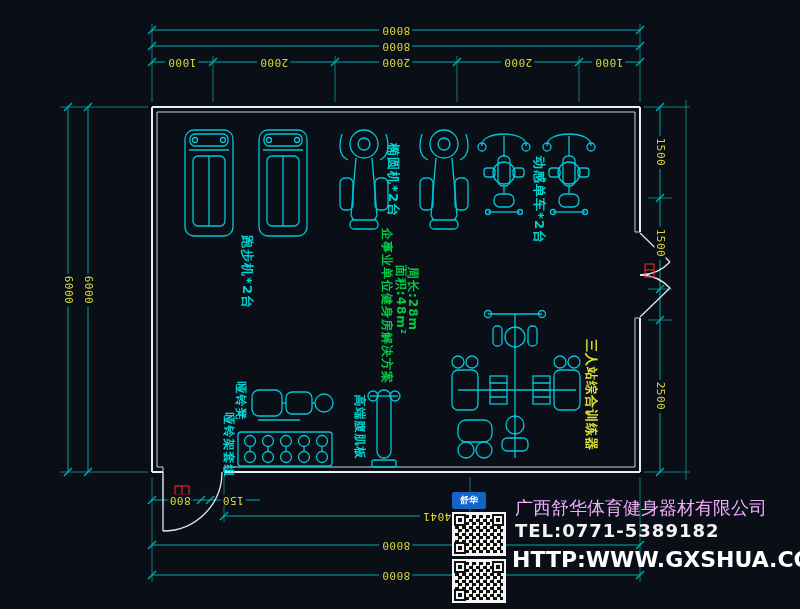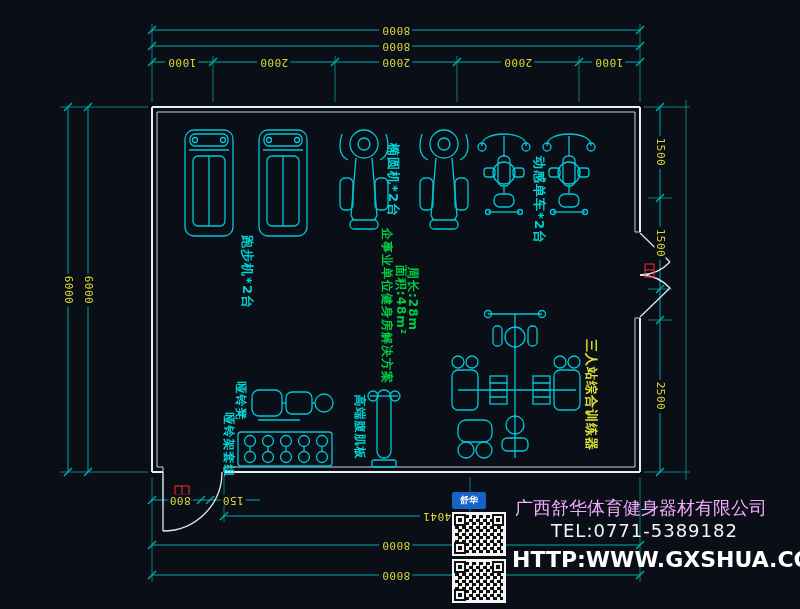--- a/index.html
+++ b/index.html
@@ -16,21 +16,21 @@
   .dim {
     color:#d6d63a; font-family:"DejaVu Sans Mono", monospace;
     font-size:11px; letter-spacing:0.5px;
     background:#0a0e16; padding:0 2px; line-height:1;
   }
   .eq { color:#00d4d4; font-weight:bold; font-size:12px; letter-spacing:1px; }
   .eq.big { font-size:13px; }
   .eq.yellow { color:#e0e03a; }
   .note { color:#00cc44; font-weight:bold; font-size:12px; letter-spacing:1px; }
   .company-name { position:absolute; left:515px; top:496px; color:#f0abfc; font-weight:normal; font-size:18px; white-space:nowrap; }
-  .company-tel  { position:absolute; left:515px; top:520px; color:#f4f4f4; font-weight:normal; font-size:18px; white-space:nowrap; letter-spacing:1px;margin-left:36px; }
+  .company-tel  { position:absolute; left:515px; top:520px; color:#f4f4f4; font-weight:bold; font-size:18px; white-space:nowrap; letter-spacing:1px; }
   .company-web  { position:absolute; left:512px; top:547px; color:#ffffff; font-weight:bold; font-size:22px; white-space:nowrap; }
   .logo {
     position:absolute; left:452px; top:492px; width:34px; height:17px;
     background:#1663c7; color:#fff; font-size:9px; font-weight:bold;
     display:flex; align-items:center; justify-content:center; border-radius:2px;
   }
   .qr { position:absolute; left:452px; width:54px; height:44px; background:#f5f5f5; }
   .qr1 { top:512px; } .qr2 { top:559px; }
   .qr-px {
     position:absolute; inset:3px;

